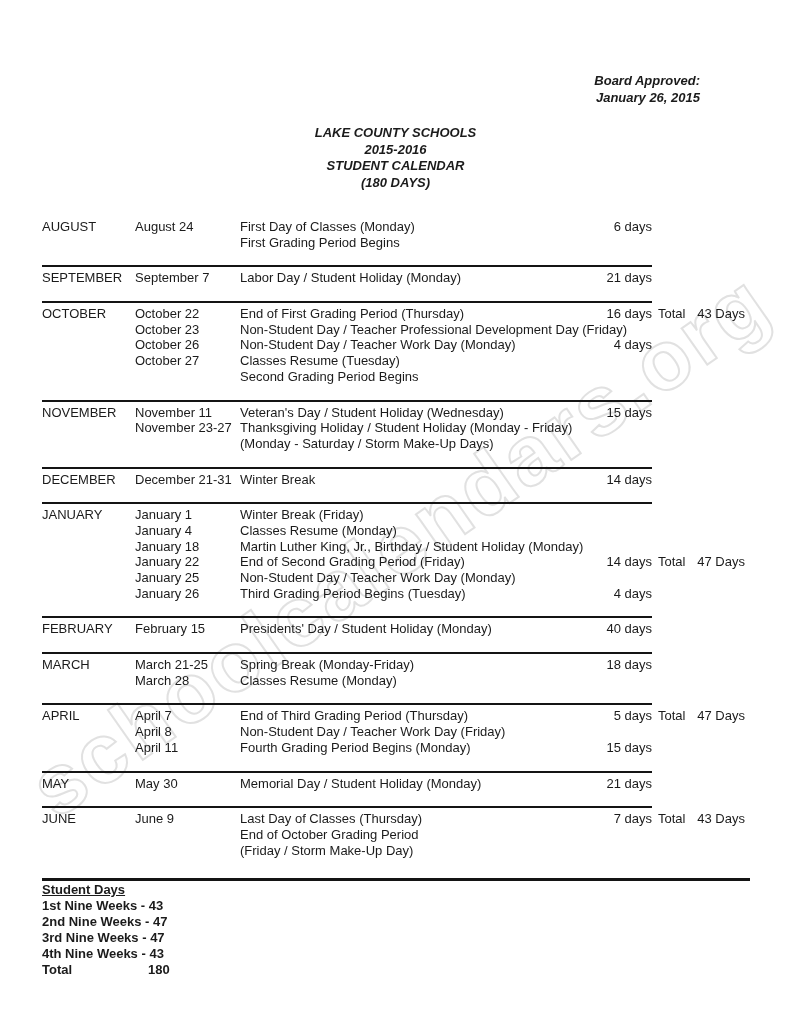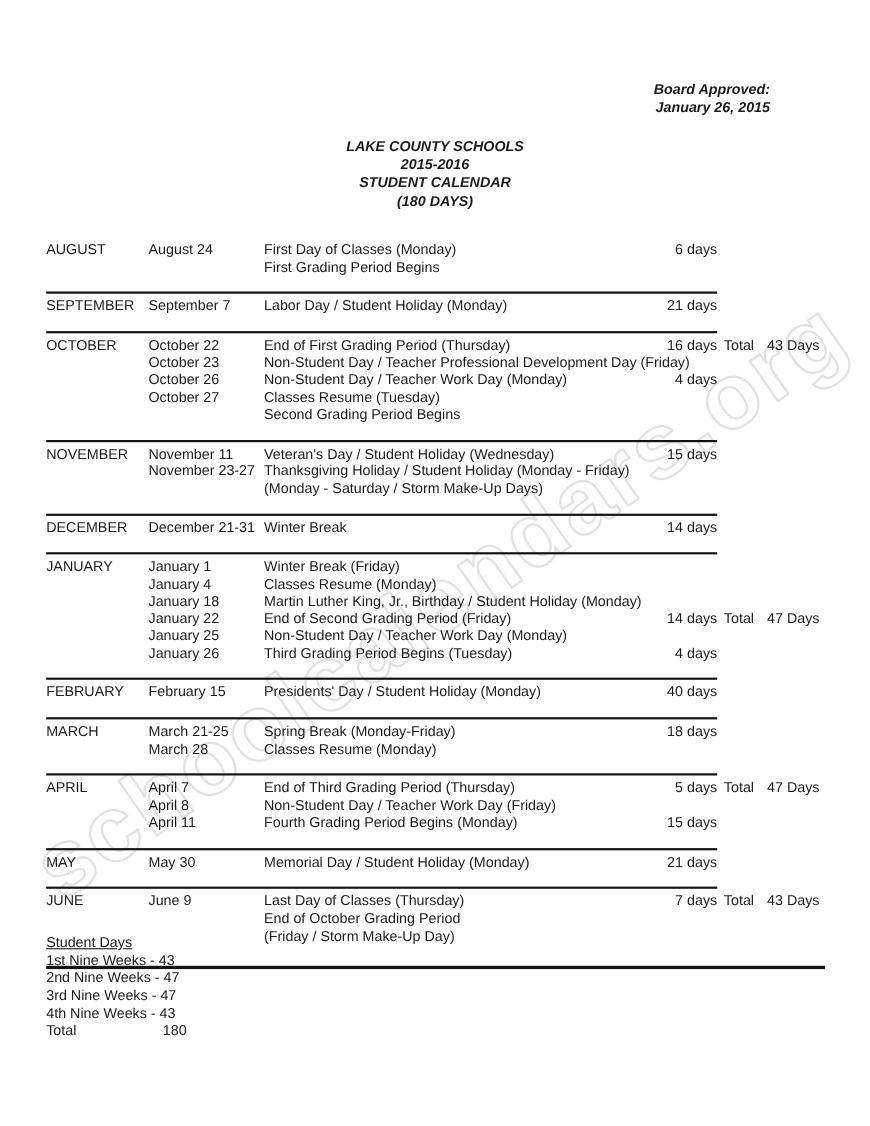--- a/index.html
+++ b/index.html
@@ -46,21 +46,21 @@
   .row{position:relative;height:15.7px;line-height:15.7px;width:708px;}
   .c-month{position:absolute;left:0;white-space:pre;}
   .c-date{position:absolute;left:93px;white-space:pre;}
   .c-desc{position:absolute;left:198px;white-space:pre;}
   .c-desc .it{}
   .c-days{position:absolute;left:470px;width:140px;text-align:right;white-space:pre;}
   .c-total-label{position:absolute;left:616px;white-space:pre;}
   .c-total{position:absolute;left:645px;width:58px;text-align:right;white-space:pre;}
   .bottom-rule{height:3px;width:708px;background:#141414;margin-top:8px;}
   
-  .summary{position:absolute;top:849px;left:42px;line-height:16.1px;}
+  .summary{position:absolute;top:882px;left:42px;line-height:16.1px;font-weight:bold;}
   .summary-heading{text-decoration:underline;}
   .summary-total{position:relative;width:300px;}
   .summary-total .tv{position:absolute;left:93px;margin-left:13px;}
 </style>
 </head>
 <body>
 
 <div class="page">
 
   <div class="watermark">schoolcalendars.org</div>

